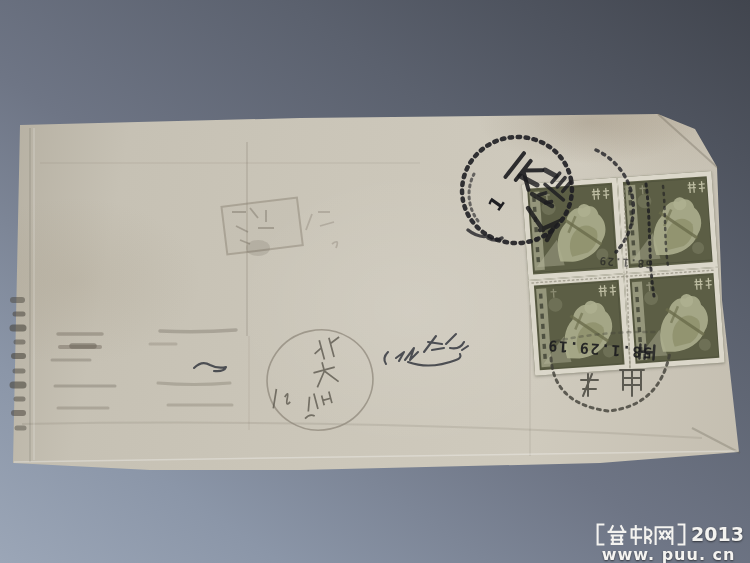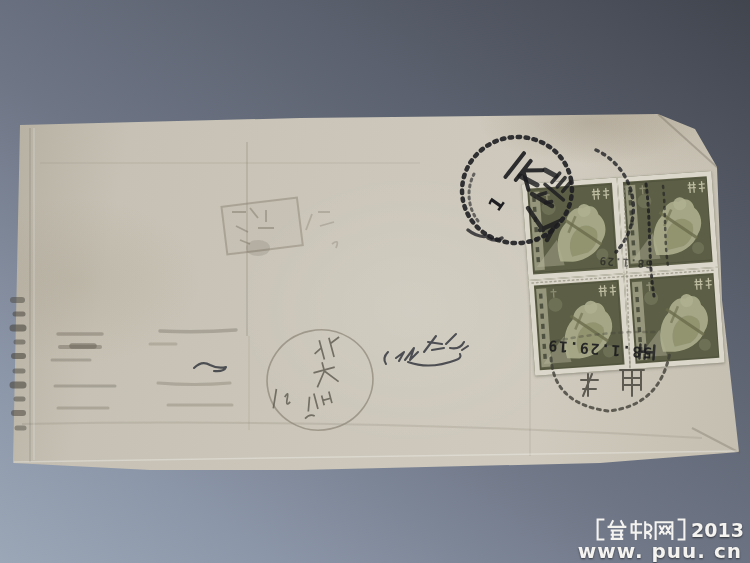--- a/index.html
+++ b/index.html
@@ -23,21 +23,21 @@
     background:#d8d4c7;box-shadow:0 1px 3px rgba(40,40,30,.35);}
   .stamp{border:5px solid #dbd7ca;background:#5c5e45;overflow:hidden;}
   .stamp svg{display:block;width:100%;height:100%;}
   
   .marks{position:absolute;inset:0;pointer-events:none;}
   
   .watermark{position:absolute;right:6px;bottom:0;text-align:right;color:#f4f3f0;
     text-shadow:0 1px 2px rgba(0,0,0,.55);line-height:1.08;}
   .wm-line1{display:flex;align-items:center;justify-content:flex-end;gap:4px;
     font-size:19px;font-weight:bold;}
-  .wm-line2{font-size:20px;font-weight:bold;letter-spacing:1px;padding-right:2px;}
+  .wm-line2{font-size:16px;font-weight:bold;letter-spacing:1px;padding-right:2px;text-align:center;}
   .wm-logo{display:block;}
 </style>
 </head>
 <body>
 
 <div class="scene">
 
   <div class="envelope"></div>
 
   <svg width="0" height="0" style="position:absolute" aria-hidden="true">

